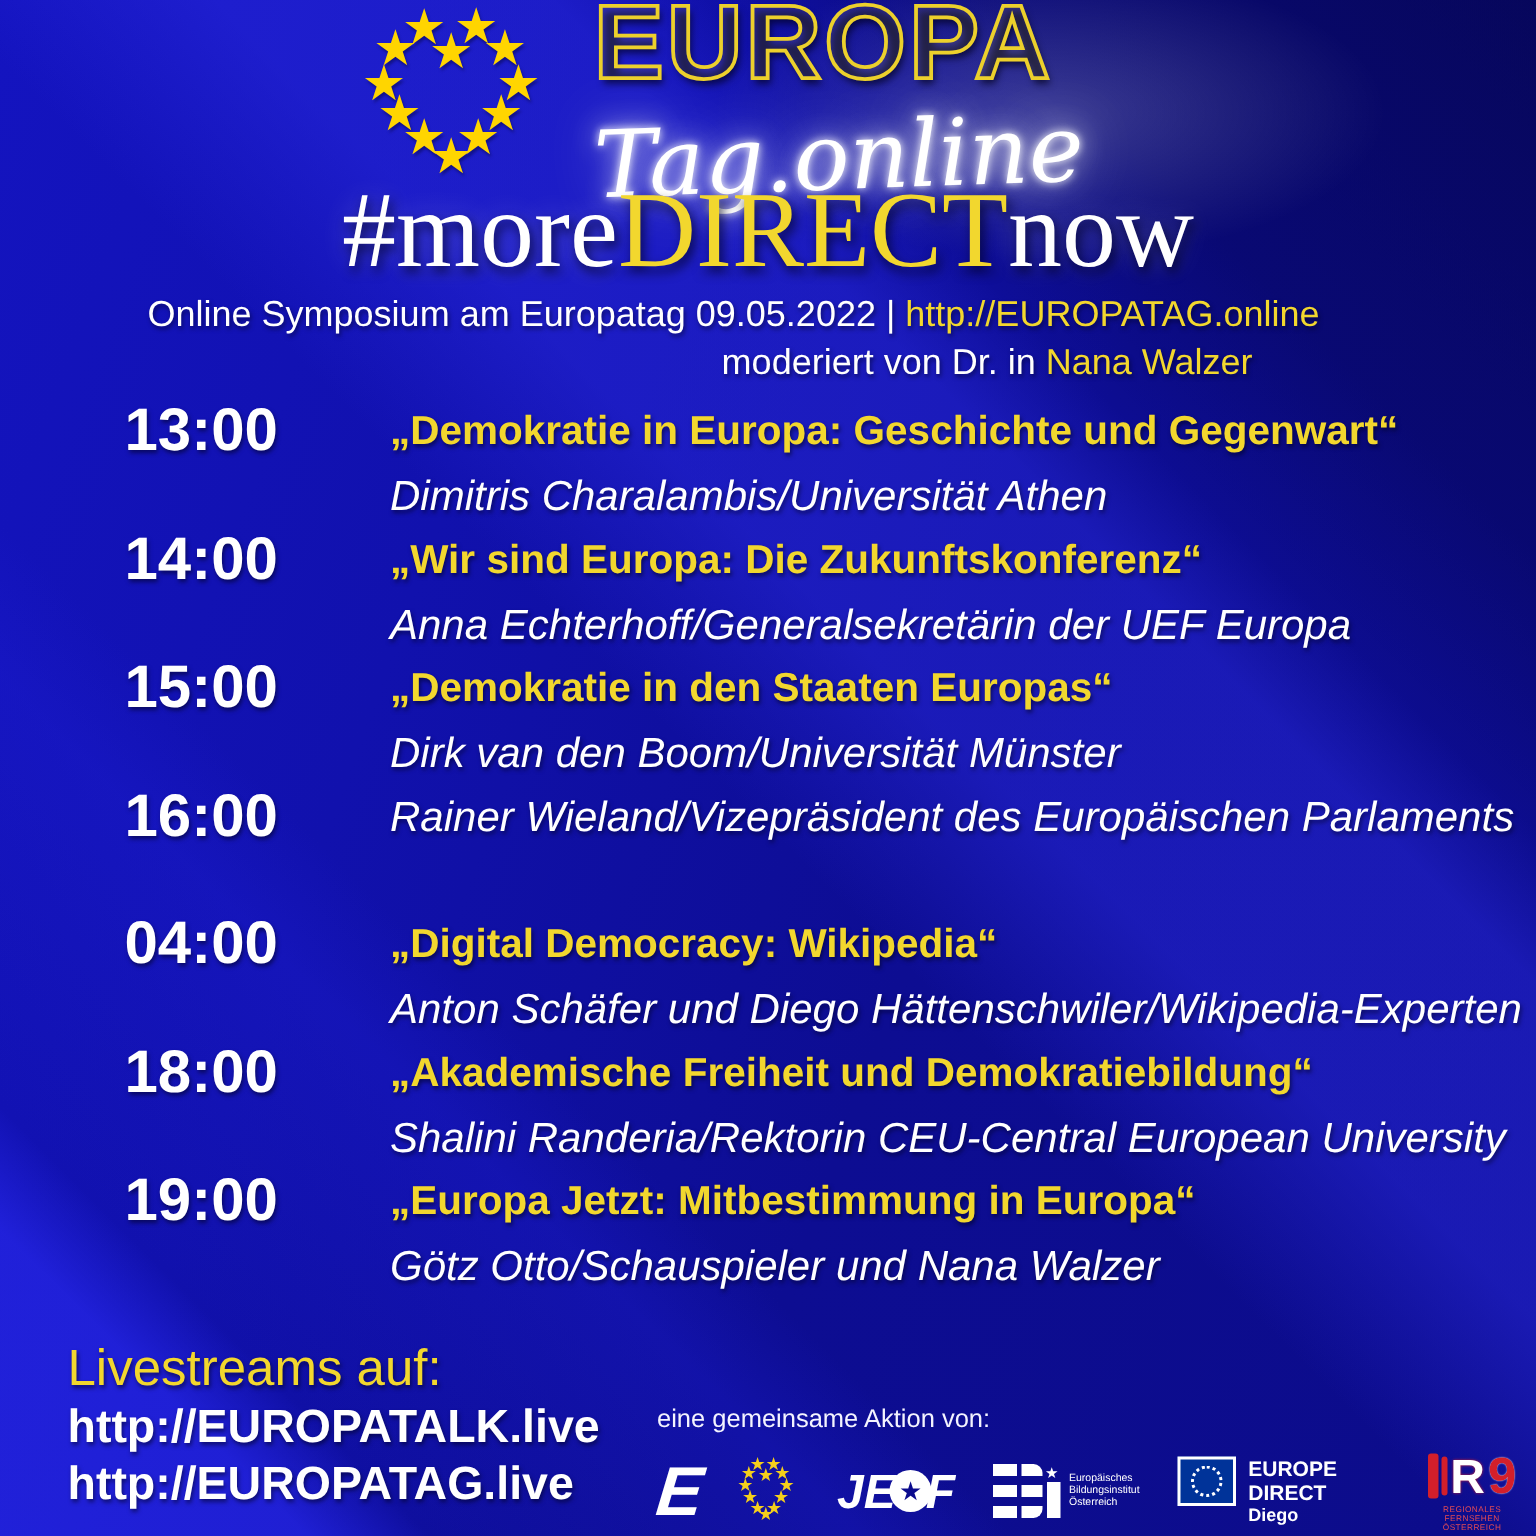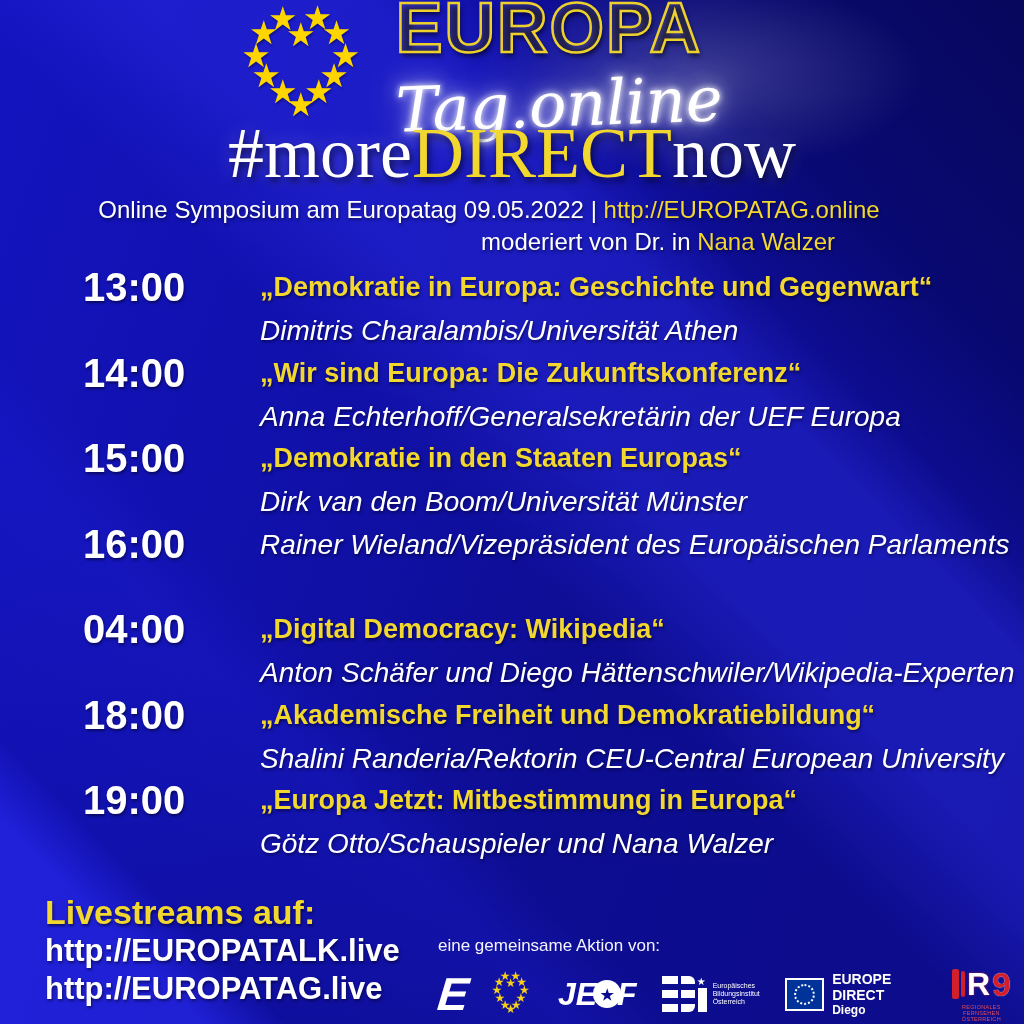--- a/index.html
+++ b/index.html
@@ -65,39 +65,39 @@
   .talk-title{
     font-size:27px;font-weight:700;line-height:43px;color:#f2d72e;white-space:nowrap;
     text-shadow:1px 2px 3px rgba(0,0,30,.6);
   }
   .speaker{
     grid-column:2;font-size:28px;font-style:italic;line-height:43px;white-space:nowrap;
     text-shadow:1px 2px 3px rgba(0,0,30,.55);
   }
   
   .livestreams{position:absolute;left:45px;top:892px;}
-  .ls-label{font-size:34px;font-weight:700;color:#f2d72e;line-height:40px;text-shadow:1px 2px 3px rgba(0,0,30,.6);}
+  .ls-label{font-size:34px;font-weight:400;color:#f2d72e;line-height:40px;text-shadow:1px 2px 3px rgba(0,0,30,.6);}
   .ls-url{font-size:31px;font-weight:700;line-height:38px;color:#fff;text-shadow:1px 2px 3px rgba(0,0,30,.55);}
   .partners{position:absolute;left:438px;top:936px;width:575px;}
   .partners-label{font-size:17px;margin-bottom:10px;color:#f4f4ff;}
   .logos{display:flex;align-items:center;gap:25px;height:56px;}
   .e-logo{font-size:46px;font-weight:800;font-style:italic;transform:skewX(-6deg);line-height:1;}
   .jef{display:flex;align-items:center;font-weight:800;font-style:italic;font-size:32px;line-height:1;}
   .jef-globe{
     width:28px;height:28px;border-radius:50%;background:#fff;margin:0 -4px;
     display:flex;align-items:center;justify-content:center;color:#0b0b8e;font-size:15px;font-style:normal;
   }
   .ebi{display:flex;align-items:center;gap:6px;}
   .ebi-mark{display:flex;align-items:flex-end;gap:3px;height:36px;}
   .ebi-bars{width:16px;height:36px;background:repeating-linear-gradient(to bottom,#fff 0 8px,transparent 8px 14px);}
   .ebi-bars.b{width:14px;border-radius:0 6px 6px 0;}
   .ebi-i{position:relative;width:9px;height:24px;background:#fff;}
   .ebi-i .dot{position:absolute;top:-12px;left:-1px;font-size:10px;color:#fff;}
   .ebi-text{font-size:7px;line-height:8px;color:#fff;}
-  .ed{display:flex;align-items:center;gap:8px;}
+  .ed{display:flex;align-items:flex-start;gap:8px;}
   .ed-flag{
     width:48px;height:33px;background:#003399;border:2px solid #fff;box-sizing:border-box;
     display:flex;align-items:center;justify-content:center;
   }
   .ed-ring{width:17px;height:17px;border:2px dotted #fff;border-radius:50%;}
   .ed-text .l1{font-size:14px;font-weight:800;line-height:16px;}
   .ed-text .l2{font-size:12px;font-weight:700;line-height:14px;}
   .r9{text-align:center;}
   .r9-mark{display:flex;align-items:center;justify-content:center;gap:2px;line-height:1;}
   .r9-bar{width:7px;height:30px;background:#d31f2b;border-radius:2px;}

